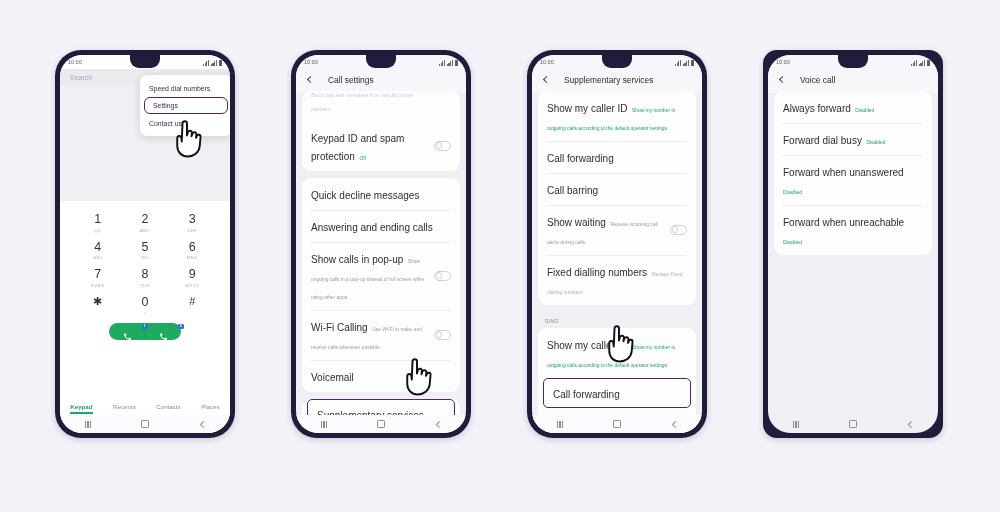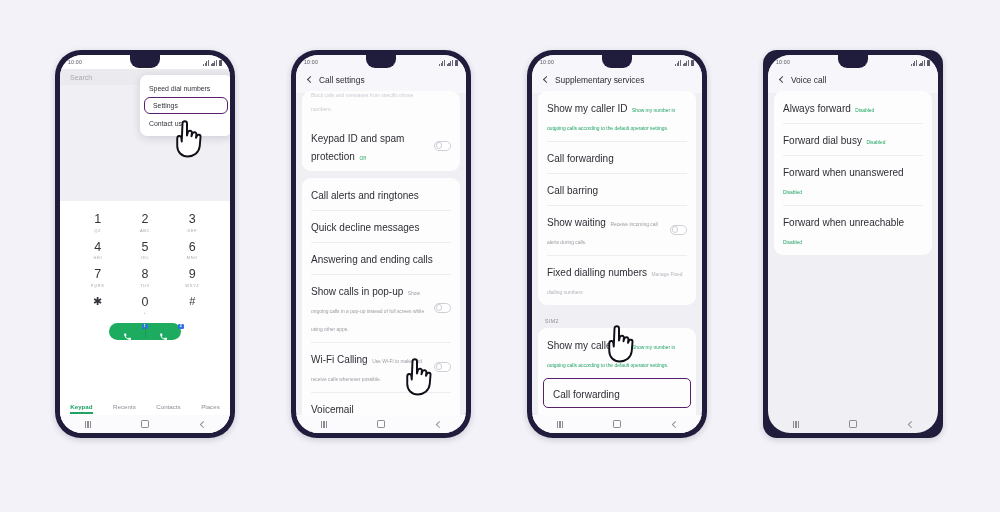--- a/index.html
+++ b/index.html
@@ -55,21 +55,21 @@
   .bars i{display:block;width:1.1px;background:#6b6977;}
   .bars i:nth-child(1){height:2px;}
   .bars i:nth-child(2){height:3px;}
   .bars i:nth-child(3){height:4.2px;}
   .bars i:nth-child(4){height:5.4px;}
   .batt{width:3.4px;height:6px;background:#5c5a68;border-radius:.6px;position:relative;}
   .batt:before{content:"";position:absolute;top:-1.2px;left:1px;width:1.4px;height:1px;background:#5c5a68;border-radius:.5px;}
 
   
   .appbar{
-    display:flex;align-items:center;gap:7px;
+    display:flex;align-items:center;gap:16px;
     padding:6px 10px 8px 9px;
     background:#f7f6fa;
     font-size:8.4px;color:#2c2b33;
   }
   .chev-back{
     width:7px;height:7px;flex:none;position:relative;
   }
   .chev-back:before{
     content:"";position:absolute;left:2.6px;top:.9px;
     width:4px;height:4px;border-left:1.05px solid #43424c;border-bottom:1.05px solid #43424c;
@@ -400,25 +400,20 @@
               </span>
               <span class="toggle">
                   <span class="knob"></span>
                 </span>
             </div>
           </div>
 
           <div class="card">
             <div class="row">
               <span class="rowtxt">
-                <span class="rtitle">Call alerts and ringtones</span>
-              </span>
-            </div>
-            <div class="row">
-              <span class="rowtxt">
                 <span class="rtitle">Quick decline messages</span>
               </span>
             </div>
             <div class="row">
               <span class="rowtxt">
                 <span class="rtitle">Answering and ending calls</span>
               </span>
             </div>
             <div class="row">
               <span class="rowtxt">

